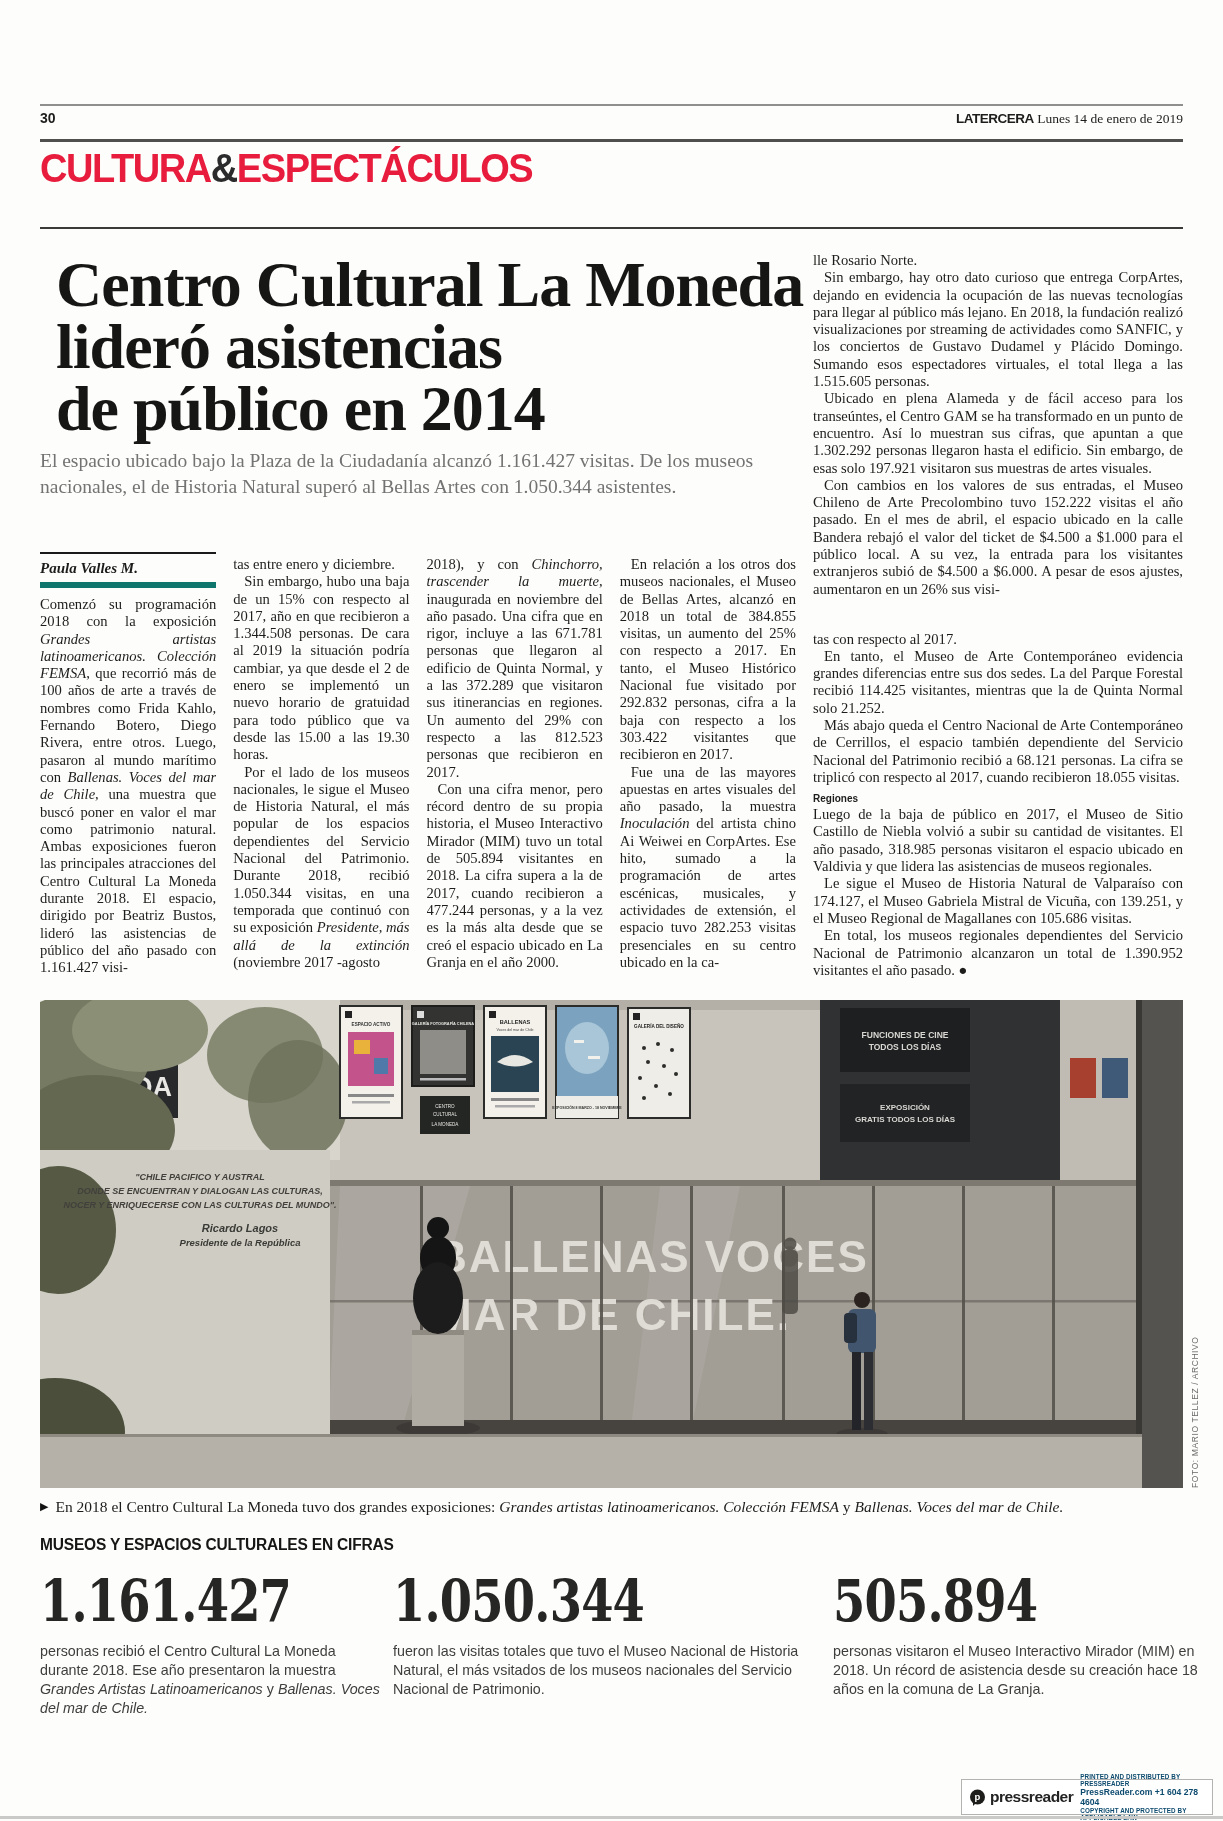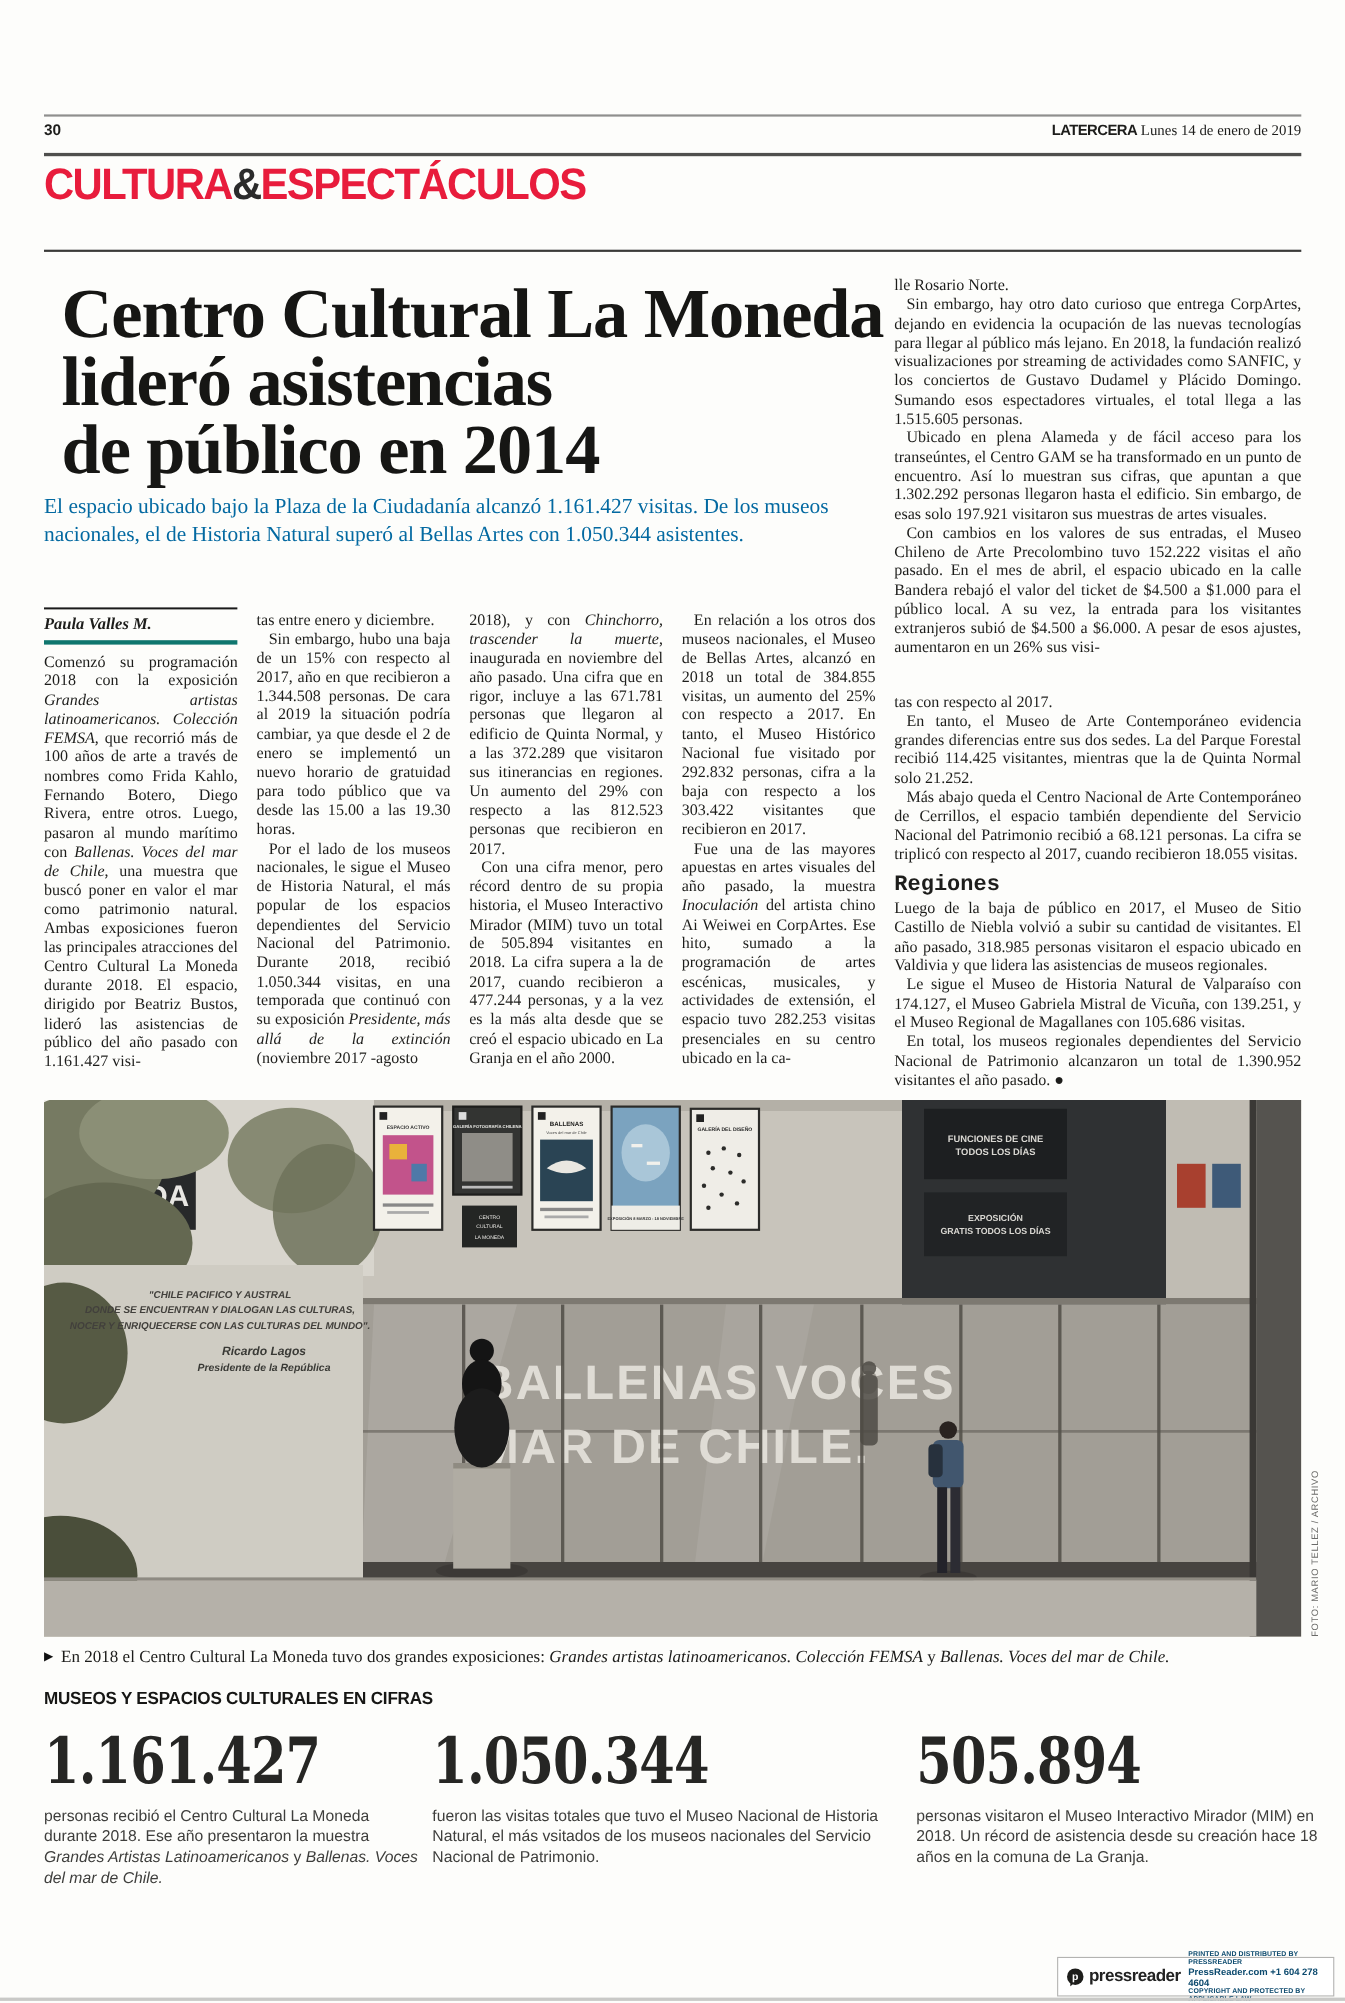--- a/index.html
+++ b/index.html
@@ -19,32 +19,32 @@
 
   .section-title{position:absolute;top:146px;left:40px;font-family:"Liberation Sans",sans-serif;
         font-weight:800;font-size:40px;letter-spacing:-1.5px;transform:scaleX(.95);transform-origin:left;
         white-space:nowrap;}
   .section-title .red{color:#e81c3c;}
   .section-title .amp{color:#2b2b2b;}
 
   h1.headline{position:absolute;top:238px;left:40px;width:790px;margin:16px;font-weight:700;
         font-size:64px;line-height:62px;letter-spacing:-1px;color:#161614;}
   h1.headline span{display:block;}
-  .deck{position:absolute;top:448px;left:40px;width:735px;margin:0;font-size:19.5px;line-height:25.5px;color:#0369a1;}
+  .deck{position:absolute;top:448px;left:40px;width:735px;margin:0;font-size:19.5px;line-height:25.5px;color:#737373;}
 
   .right-cols{position:absolute;top:252px;left:813px;width:370px;height:740px;display:flex;gap:17px;overflow:hidden;flex-direction:column;}
   .bottom-cols{position:absolute;top:552px;left:40px;width:756px;height:440px;display:flex;gap:17px;overflow:hidden;}
   .body-col{flex:1;overflow:hidden;}
   .body-col.pad{padding-top:4px;}
   .bp{margin:0;font-size:14.6px;line-height:17.3px;text-align:justify;text-indent:11px;}
   .bp.noindent{text-indent:0;}
   .it{font-style:italic;}
-  h4.subhead{margin:7px 0 2px 0;font-size:20px;font-weight:700;font-family:Liberation Mono, monospace;}
-
-  .byline-box{border-top:2px solid #1a1a1a;border-bottom:4px solid #0f766e;padding:6px 0 5px 0;margin-bottom:8px;
+  h4.subhead{margin:7px 0 2px 0;font-size:10px;font-weight:700;font-family:Liberation Sans, sans-serif;}
+
+  .byline-box{border-top:2px solid #1a1a1a;border-bottom:6px solid #0f766e;padding:6px 0 5px 0;margin-bottom:8px;
         font-size:15px;font-weight:700;font-style:italic;}
 
   .photo{position:absolute;top:1000px;left:40px;width:1143px;height:488px;overflow:hidden;background:#c8c4bb;}
   .photo svg{display:block;}
   .photo-credit{position:absolute;top:1488px;left:1190px;transform-origin:0 0;transform:rotate(-90deg);
         font-family:"Liberation Sans",sans-serif;font-size:8.5px;color:#6a6a68;letter-spacing:.6px;white-space:nowrap;}
 
   .caption{position:absolute;top:1498px;left:40px;width:1143px;font-size:15.5px;color:#1c1c1a;}
   .caption .marker{font-size:11px;margin-right:7px;position:relative;top:-2px;color:#111;}
 

